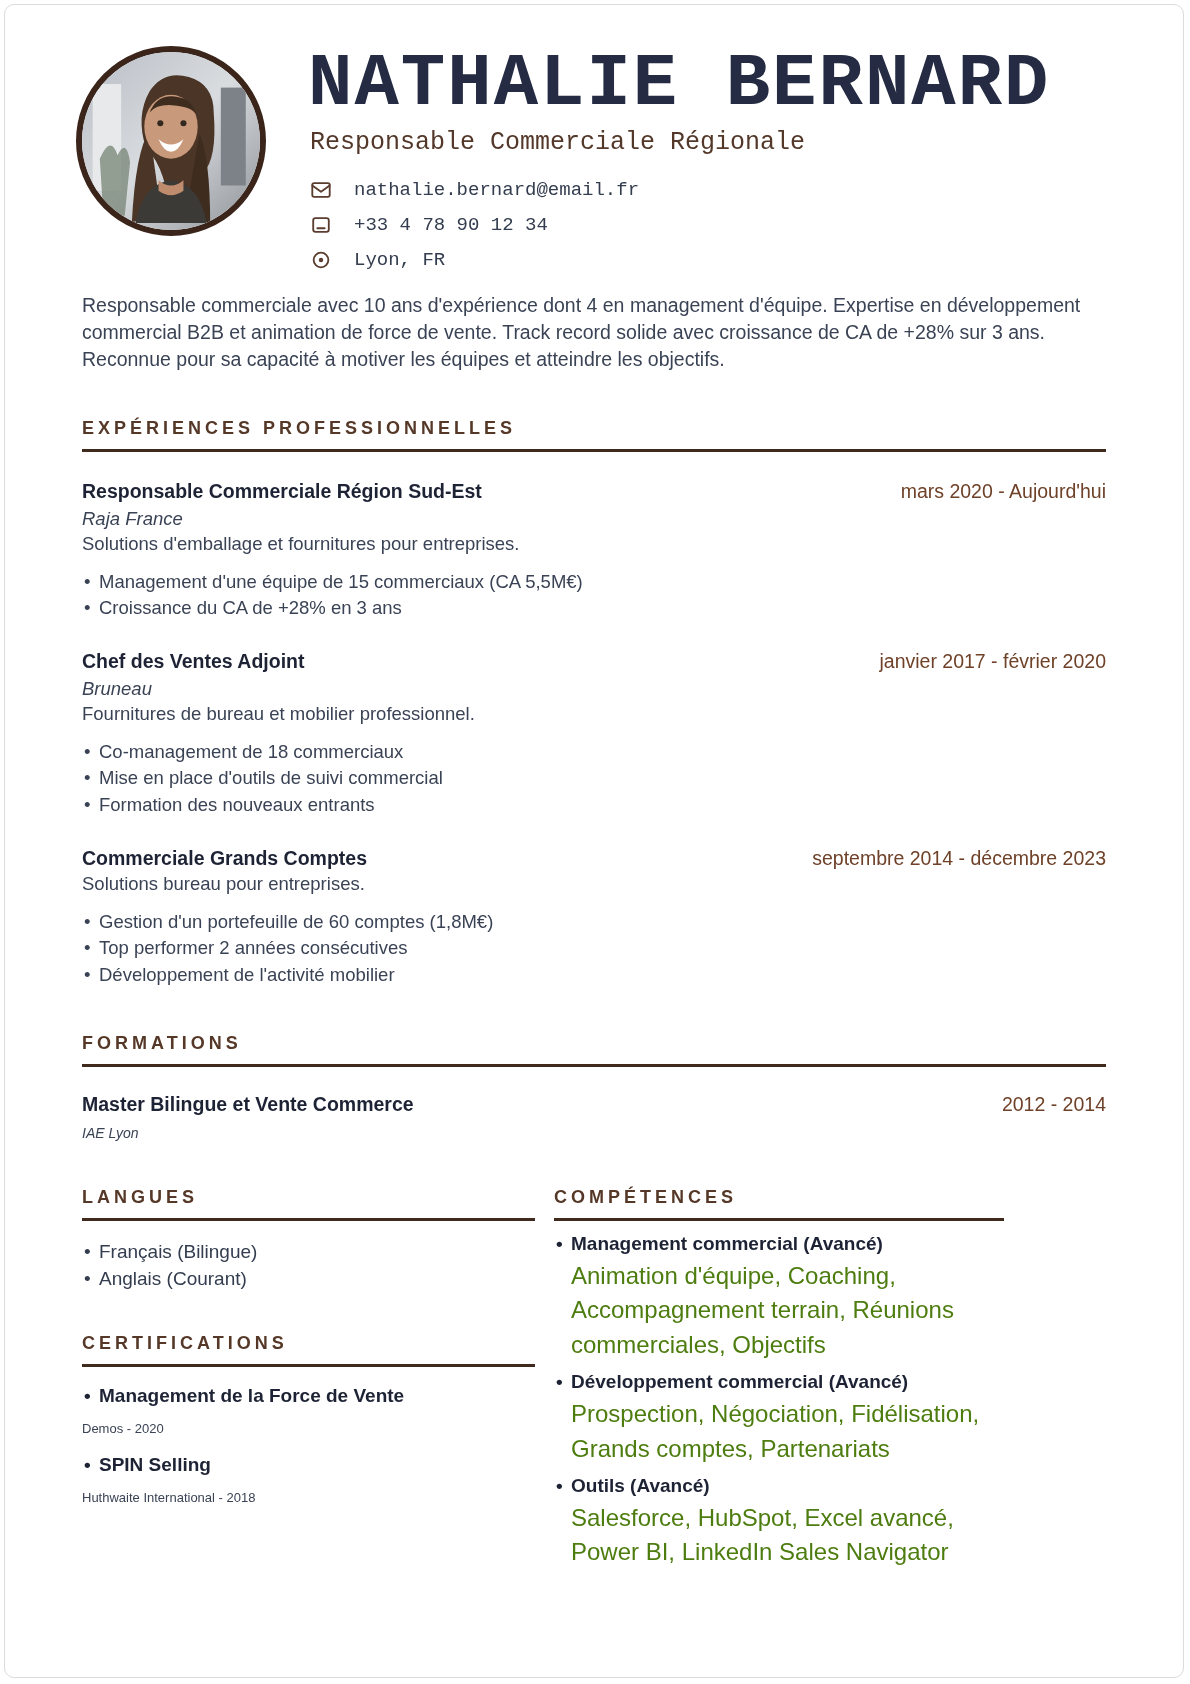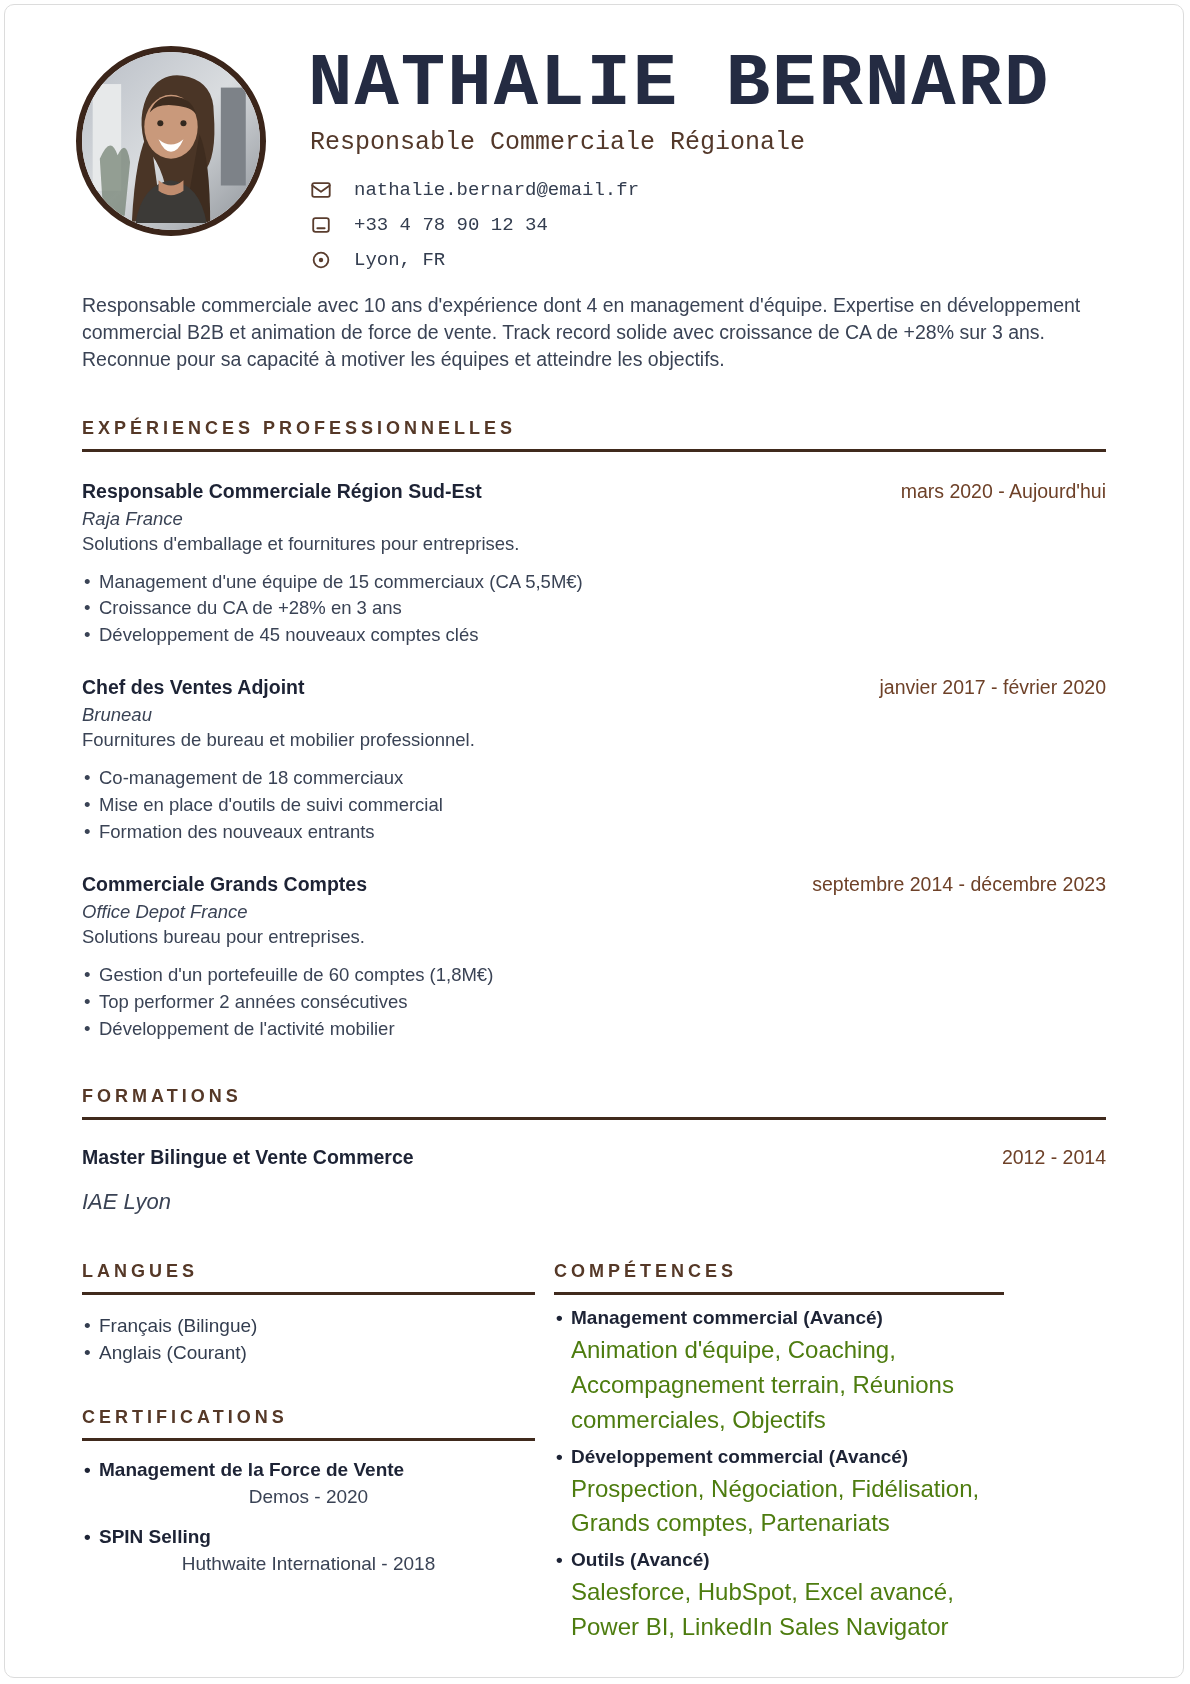--- a/index.html
+++ b/index.html
@@ -30,33 +30,33 @@
   .job-top{display:flex;justify-content:space-between;align-items:baseline;text-align:right;}
   .job-title{font-size:19.5px;font-weight:700;color:#1d2335;}
   .job-dates{font-size:19.5px;color:#6e4128;white-space:nowrap;}
   .job-company{font-size:18.5px;font-style:italic;color:#3a4355;margin-top:5px;}
   .job-desc{font-size:18.5px;color:#3a4355;margin-top:3px;}
   ul.bullets{list-style:none;margin:14px 0 0 0;padding:0;}
   ul.bullets li{position:relative;padding-left:17px;font-size:18.5px;line-height:1.44;color:#3a4355;}
   ul.bullets li::before{content:"•";position:absolute;left:2px;color:#3a4355;}
   
   .edu{margin-top:26px;}
-  .edu-school{font-size:22px;font-style:italic;color:#3a4355;margin-top:20px;}
+  .edu-school{font-size:14px;font-style:italic;color:#3a4355;margin-top:9px;}
   
   .grid-bottom{display:grid;grid-template-columns:453px 450px;column-gap:19px;margin:46px 0 0 77px;}
   .subsec{margin:0 0 0 0;}
   .subsec + .subsec{margin-top:40px;}
   ul.plain{list-style:none;margin:18px 0 0 0;padding:0;}
   ul.plain li{position:relative;padding-left:17px;font-size:19px;line-height:1.42;color:#333d4f;}
   ul.plain li::before{content:"•";position:absolute;left:2px;}
   .cert-item{margin-top:18px;}
   .cert-item:first-of-type{margin-top:18px;}
   .cert-name{position:relative;padding-left:17px;font-size:19px;font-weight:700;color:#1d2335;}
   .cert-name::before{content:"•";position:absolute;left:2px;font-weight:700;}
-  .cert-issuer{margin-top:5px;font-size:19px;color:#3a4355;text-align:center;}
+  .cert-issuer{margin-top:14px;font-size:13px;color:#3a4355;}
   .skill-item{margin-top:0;}
   .skill-name{position:relative;padding-left:17px;font-size:19px;font-weight:700;color:#1d2335;margin-top:8px;}
   .skill-name::before{content:"•";position:absolute;left:2px;font-weight:700;}
   .skill-details{margin:4px 0 0 17px;font-size:24px;color:#4d7c0f;line-height:1.45;}
   .skills-list{margin-top:12px;}
 </style>
 </head>
 <body>
 
 <div class="page">
@@ -134,21 +134,20 @@
           <span class="job-dates">mars 2020 - Aujourd'hui</span>
         </div>
         <div class="job-company">Raja France</div>
         <div class="job-desc">Solutions d'emballage et fournitures pour entreprises.</div>
         <ul class="bullets">
 
             <li>Management d'une équipe de 15 commerciaux (CA 5,5M€)</li>
 
             <li>Croissance du CA de +28% en 3 ans</li>
 
-            <li>Développement de 45 nouveaux comptes clés</li>
 
         </ul>
       </article>
 
       <article class="job">
         <div class="job-top">
           <span class="job-title">Chef des Ventes Adjoint</span>
           <span class="job-dates">janvier 2017 - février 2020</span>
         </div>
         <div class="job-company">Bruneau</div>
@@ -162,21 +161,20 @@
             <li>Formation des nouveaux entrants</li>
 
         </ul>
       </article>
 
       <article class="job">
         <div class="job-top">
           <span class="job-title">Commerciale Grands Comptes</span>
           <span class="job-dates">septembre 2014 - décembre 2023</span>
         </div>
-        <div class="job-company">Office Depot France</div>
         <div class="job-desc">Solutions bureau pour entreprises.</div>
         <ul class="bullets">
 
             <li>Gestion d'un portefeuille de 60 comptes (1,8M€)</li>
 
             <li>Top performer 2 années consécutives</li>
 
             <li>Développement de l'activité mobilier</li>
 
         </ul>

